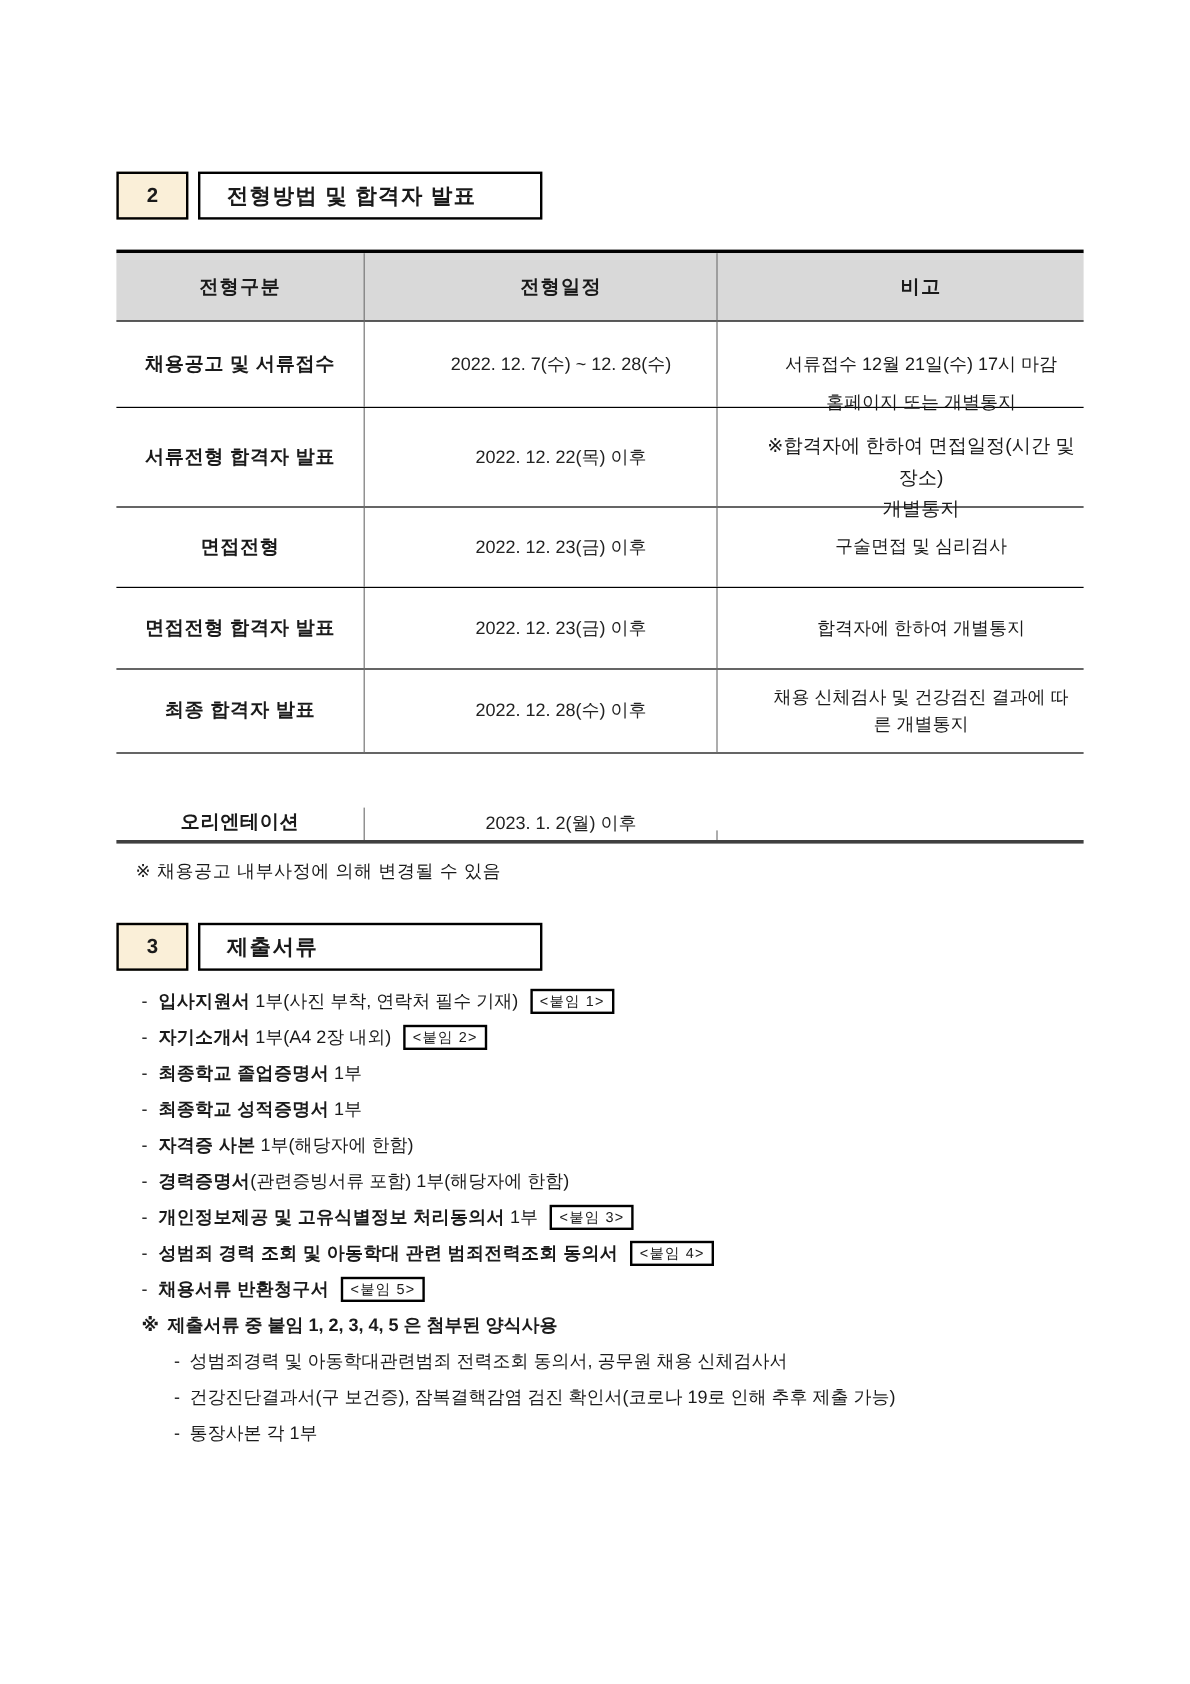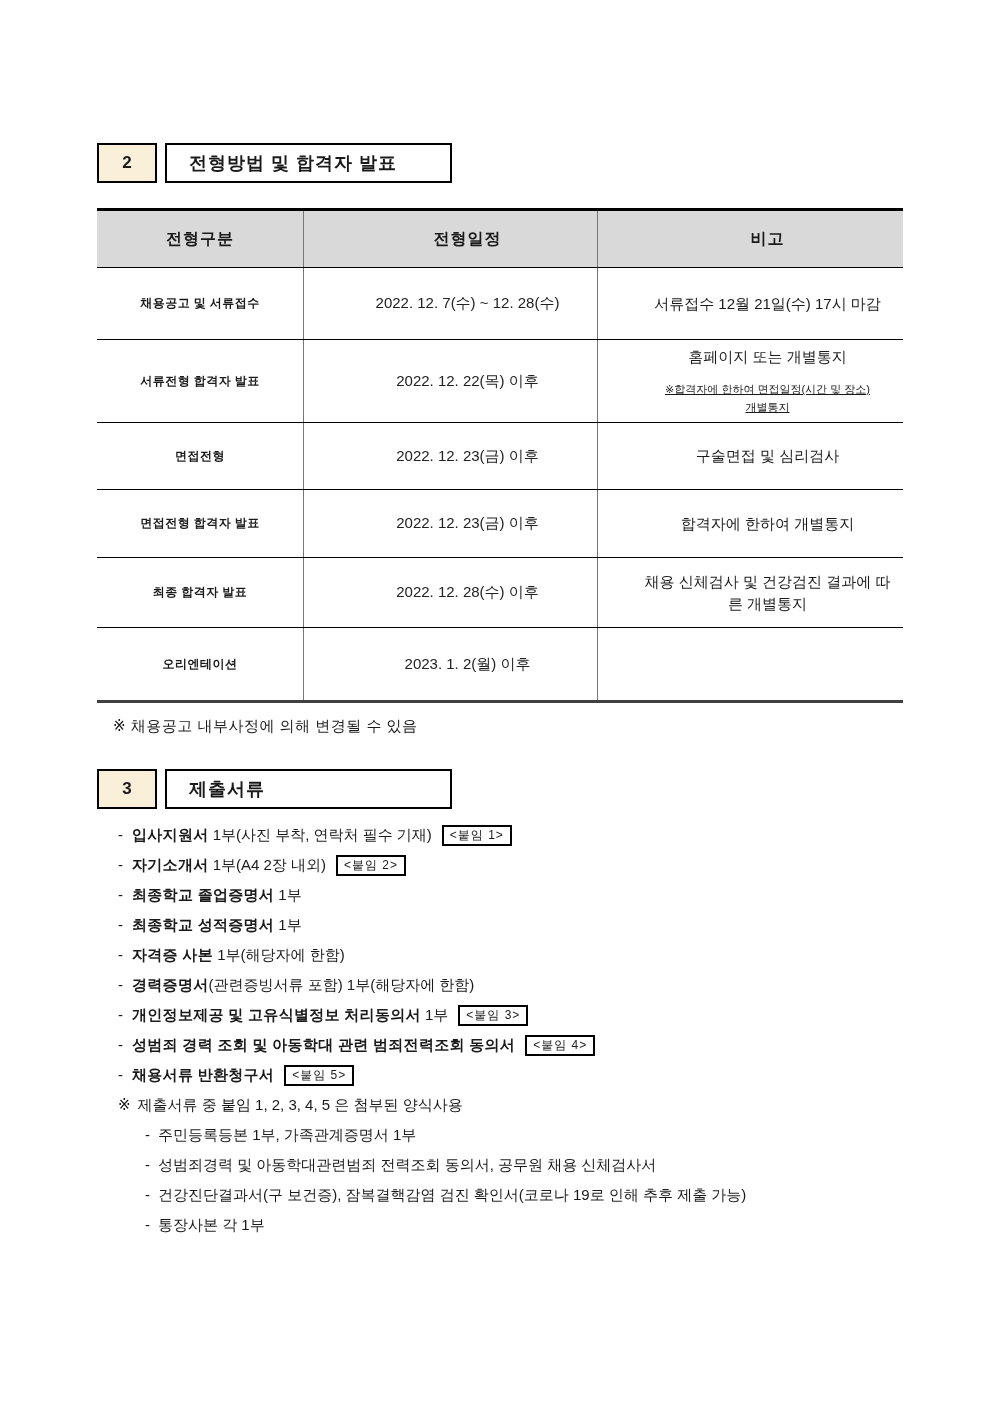--- a/index.html
+++ b/index.html
@@ -27,45 +27,45 @@
   .schedule-table { margin-top:25px; width:806px; border-top:3px solid #000; border-bottom:3px solid #404040; }
   .trow { display:flex; align-items:stretch; border-bottom:1px solid #000; }
   .tbody .trow:last-child { border-bottom:none; }
   .cell {
     display:flex; flex-direction:column; align-items:center; justify-content:center;
     text-align:center; padding:4px 6px;
   }
   .c1 { width:206px; } .c2 { width:294px; } .c3 { flex:1; }
   .c2, .c3 { border-left:1px solid #777;padding-left:40px; }
   .thead-row { background:var(--thead-bg,#D9D9D9); height:57px; font-weight:700; font-size:16px; letter-spacing:1px; }
-  .cat   { font-weight:700; font-size:12px; letter-spacing:0.5px;font-family:Liberation Serif, serif; }
+  .cat   { font-weight:700; font-size:16px; letter-spacing:0.5px; }
   .sched { font-size:15px; color:#222; }
   .note-main  { font-size:15px; white-space:pre-line; line-height:1.45; }
-  .note-small { font-size:11px; white-space:pre-line; line-height:1.6; margin-top:14px;text-decoration:underline; }
+  .note-small { font-size:16px; white-space:pre-line; line-height:1.6; margin-top:14px; }
   .tbody .trow:nth-child(1){ height:72px; }
   .tbody .trow:nth-child(2){ height:83px; }
   .tbody .trow:nth-child(3){ height:67px; }
   .tbody .trow:nth-child(4){ height:68px; }
   .tbody .trow:nth-child(5){ height:70px; }
-  .tbody .trow:nth-child(6){ height:72px; }
+  .tbody .trow:nth-child(6){ height:72px;align-items:flex-end; }
 
   .table-footnote { margin:14px 0 0 16px; font-size:15px; letter-spacing:0.5px; }
 
   .sec-header.second { margin-top:33px; }
 
   
   .doc-list { margin-top:11px; padding-left:21px; }
   .doc-item { line-height:30px; font-size:15px; white-space:nowrap; }
   .dash { margin-right:9px; }
   .doc-item .b { font-weight:700; letter-spacing:0.3px; }
   .badge {
     display:inline-block; border:2px solid #000; padding:0 6px; margin-left:10px;
     font-size:12px; font-weight:400; line-height:17px; vertical-align:1px; letter-spacing:1px;
   }
-  .note-line { line-height:30px; font-size:15px; }
+  .note-line { line-height:30px; font-size:15px;font-weight:bold; }
   .note-line .marker { margin-right:7px; }
   .note-line.is-bold { font-weight:700; }
   .sub-list { padding-left:27px; }
   .sub-item { line-height:30px; font-size:15px; }
   .dash2 { margin-right:8px; }
 </style>
 </head>
 <body>
 
 <div class="page">
@@ -151,21 +151,20 @@
           <div class="doc-item"><span class="dash">-</span><span class="b">자격증 사본</span><span class="r"> 1부(해당자에 한함)</span></div>
           <div class="doc-item"><span class="dash">-</span><span class="b">경력증명서</span><span class="r">(관련증빙서류 포함) 1부(해당자에 한함)</span></div>
           <div class="doc-item"><span class="dash">-</span><span class="b">개인정보제공 및 고유식별정보 처리동의서</span><span class="r"> 1부</span><span class="badge">&lt;붙임 3&gt;</span></div>
           <div class="doc-item"><span class="dash">-</span><span class="b">성범죄 경력 조회 및 아동학대 관련 범죄전력조회 동의서</span><span class="r"></span><span class="badge">&lt;붙임 4&gt;</span></div>
           <div class="doc-item"><span class="dash">-</span><span class="b">채용서류 반환청구서</span><span class="r"></span><span class="badge">&lt;붙임 5&gt;</span></div>
         </div>
       <div>
           <div class="note-line"><span class="marker">※</span><span class="nt">제출서류 중 붙임 1, 2, 3, 4, 5 은 첨부된 양식사용</span></div>
         </div>
       <div class="sub-list">
-          <div class="sub-item"><span class="dash2">-</span><span>주민등록등본 1부, 가족관계증명서 1부</span></div>
           <div class="sub-item"><span class="dash2">-</span><span>성범죄경력 및 아동학대관련범죄 전력조회 동의서, 공무원 채용 신체검사서</span></div>
           <div class="sub-item"><span class="dash2">-</span><span>건강진단결과서(구 보건증), 잠복결핵감염 검진 확인서(코로나 19로 인해 추후 제출 가능)</span></div>
           <div class="sub-item"><span class="dash2">-</span><span>통장사본 각 1부</span></div>
         </div>
     </div>
 
   </div>
 </div>
 
 </body></html>

